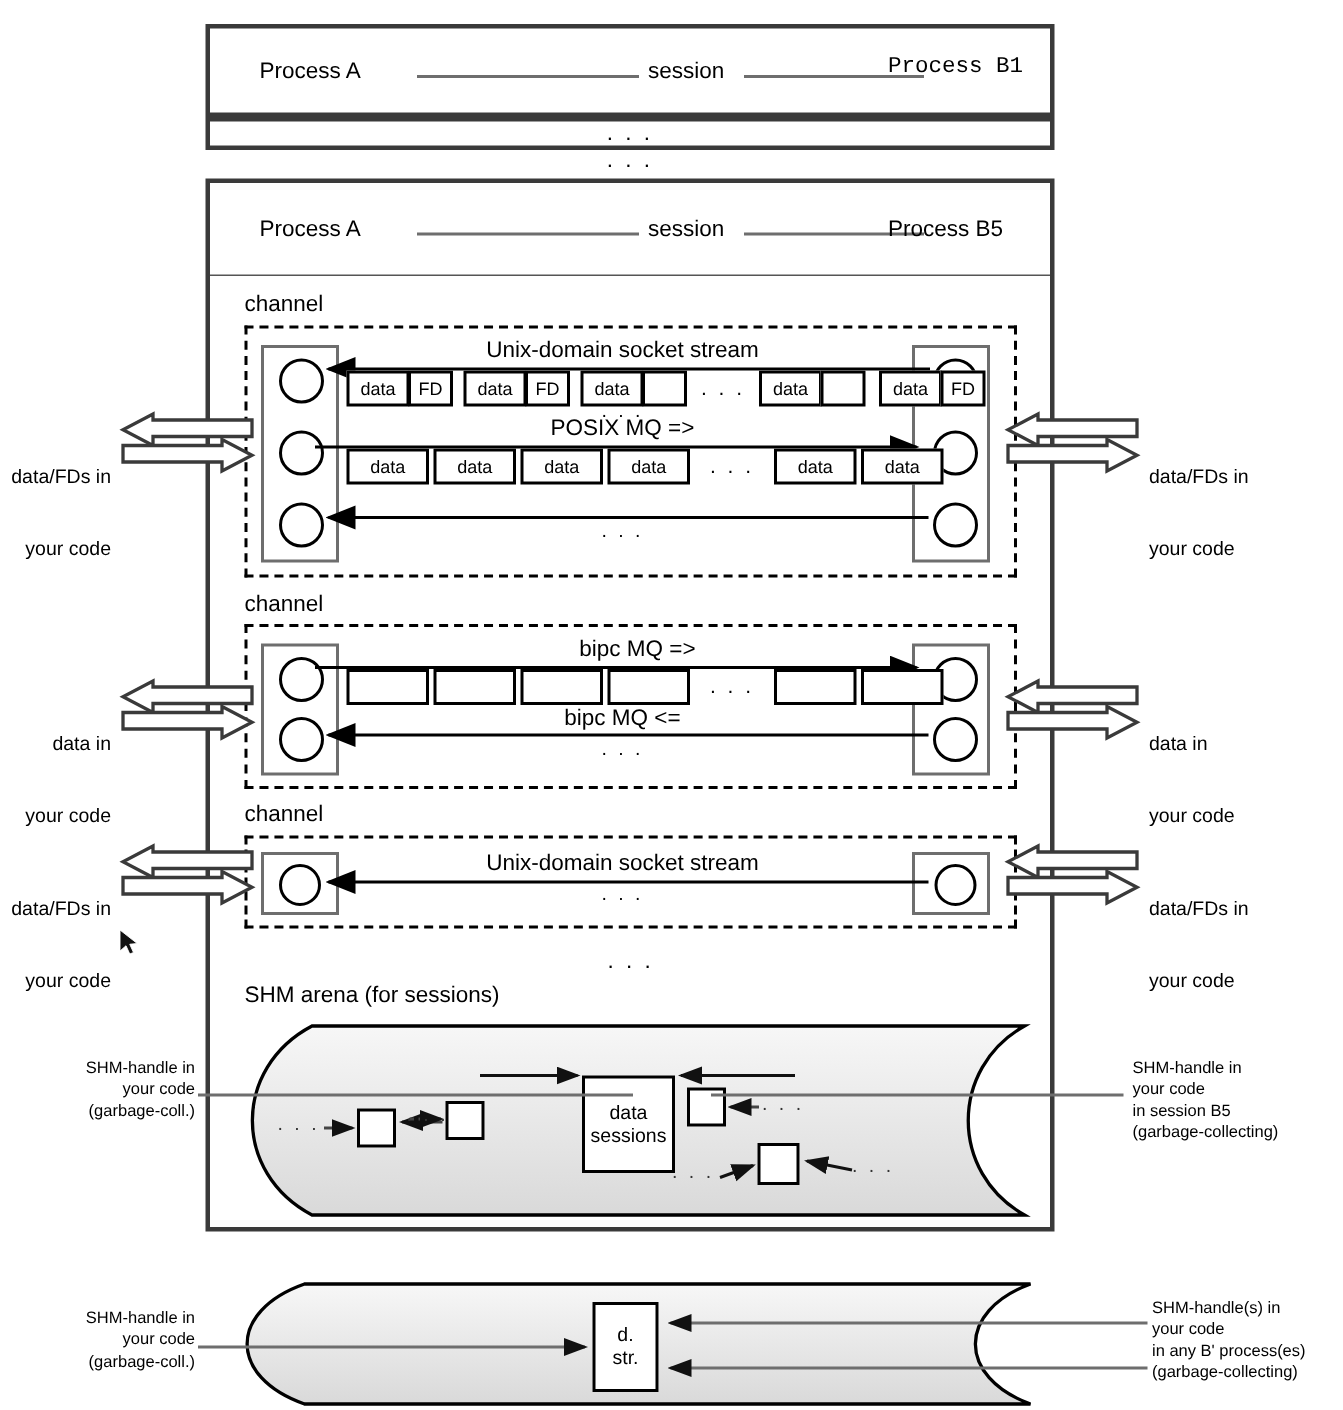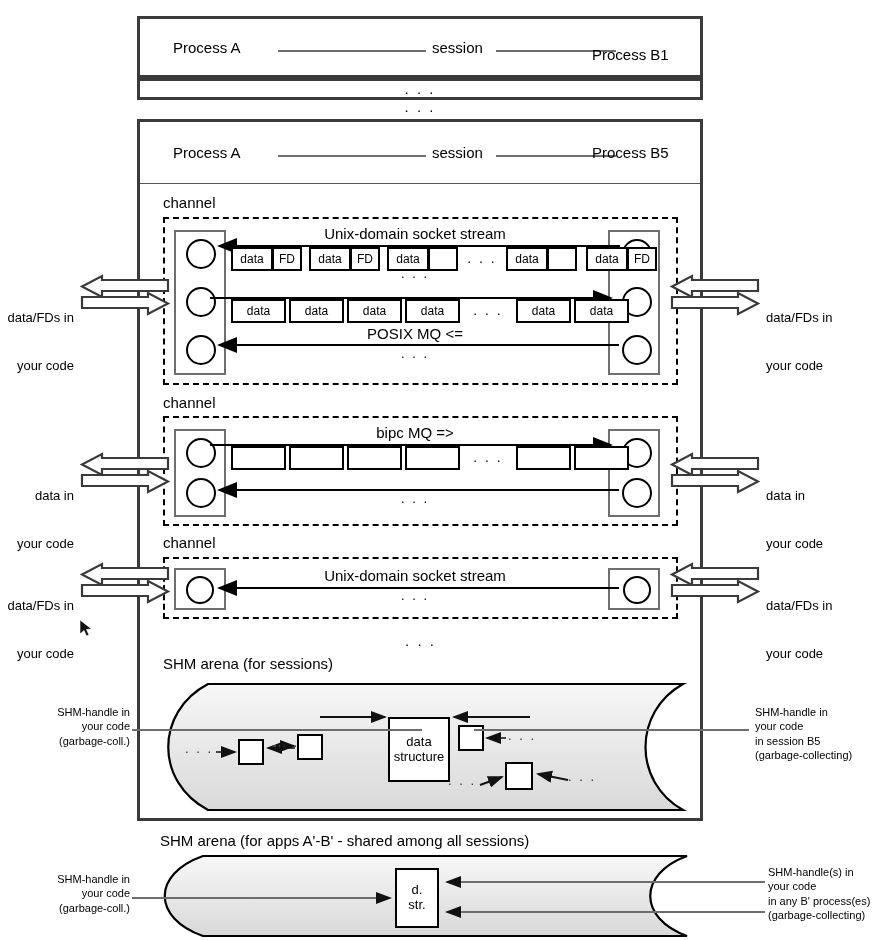--- a/index.html
+++ b/index.html
@@ -46,21 +46,21 @@
         <stop offset="100%" stop-color="#d9d9d9"></stop>
       </linearGradient>
     </defs>
   </svg>
 
   <div class="abs outerbox" style="left:137px;top:16px;width:566px;height:62px;">
     <div class="abs txt" style="left:33px;top:20px;">Process A</div>
     <div class="abs gline" style="left:138px;top:31px;width:148px;"></div>
     <div class="abs txt" style="left:292px;top:20px;">session</div>
     <div class="abs gline" style="left:356px;top:31px;width:120px;"></div>
-    <div class="abs txt" style="left:452px;top:27px;">Process B1</div>
+    <div class="abs txt" style="left:452px;top:17px;font-family:Liberation Mono, monospace;">Process B1</div>
   </div>
 
   <div class="abs outerbox" style="left:137px;top:78px;width:566px;height:22px;">
     <div class="abs txt ctr" style="left:0;top:-1px;width:560px;letter-spacing:2px;">. . .</div>
   </div>
 
   <div class="abs txt ctr" style="left:137px;top:98px;width:566px;letter-spacing:2px;">. . .</div>
 
   <div class="abs outerbox" style="left:137px;top:119px;width:566px;height:702px;">
 
@@ -110,67 +110,68 @@
           <div class="abs cell" style="left:0;top:0;width:42px;height:24px;">data</div>
           <div class="abs cell" style="left:41px;top:0;width:30px;height:24px;"></div>
         </div>
         <div class="abs" style="left:355px;top:0;">
           <div class="abs cell" style="left:0;top:0;width:42px;height:24px;">data</div>
           <div class="abs cell" style="left:41px;top:0;width:30px;height:24px;">FD</div>
         </div>
       </div>
       <div class="abs txt ctr" style="left:215px;top:48px;width:70px;font-size:13px;letter-spacing:2px;">. . .</div>
 
+      <div class="abs txt ctr" style="left:60px;top:58px;width:380px;">POSIX MQ =&gt;</div>
       <svg class="abs" style="left:40px;top:72px;" width="420" height="14">
         <line x1="5" y1="7" x2="406" y2="7" stroke="#000" stroke-width="2" marker-end="url(#ahR)"></line>
       </svg>
       <div class="abs" style="left:66px;top:80px;height:24px;">
         <div class="abs cell" style="left:0;top:0;width:55px;height:24px;">data</div>
         <div class="abs cell" style="left:58px;top:0;width:55px;height:24px;">data</div>
         <div class="abs cell" style="left:116px;top:0;width:55px;height:24px;">data</div>
         <div class="abs cell" style="left:174px;top:0;width:55px;height:24px;">data</div>
         <div class="abs txt ctr" style="left:232px;top:3px;width:50px;font-size:14px;letter-spacing:2px;">. . .</div>
         <div class="abs cell" style="left:285px;top:0;width:55px;height:24px;">data</div>
         <div class="abs cell" style="left:343px;top:0;width:55px;height:24px;">data</div>
       </div>
 
-      <div class="abs txt ctr" style="left:60px;top:106px;width:380px;">POSIX MQ &lt;=</div>
       <svg class="abs" style="left:40px;top:119px;" width="420" height="14">
         <line x1="414" y1="7" x2="14" y2="7" stroke="#000" stroke-width="2" marker-end="url(#ahL)"></line>
       </svg>
       <div class="abs txt ctr" style="left:215px;top:128px;width:70px;font-size:13px;letter-spacing:2px;">. . .</div>
     </div>
 
     <div class="abs txt" style="left:23px;top:272px;">channel</div>
 
     <div class="abs dashbox" style="left:23px;top:294px;width:515px;height:110px;">
 
       <div class="abs portbox" style="left:9px;top:11px;width:52px;height:88px;">
         <div class="abs circ" style="left:10px;top:7px;width:30px;height:30px;"></div>
         <div class="abs circ" style="left:10px;top:47px;width:30px;height:30px;"></div>
       </div>
       <div class="abs portbox" style="left:443px;top:11px;width:52px;height:88px;">
         <div class="abs circ" style="left:12px;top:7px;width:30px;height:30px;"></div>
         <div class="abs circ" style="left:12px;top:47px;width:30px;height:30px;"></div>
       </div>
 
-      <div class="abs txt ctr" style="left:60px;top:6px;width:380px;">bipc MQ =&gt;</div>
+      <div class="abs txt ctr" style="left:70px;top:6px;width:380px;">bipc MQ =&gt;</div>
       <svg class="abs" style="left:40px;top:20px;" width="420" height="14">
         <line x1="5" y1="7" x2="406" y2="7" stroke="#000" stroke-width="2" marker-end="url(#ahR)"></line>
       </svg>
       <div class="abs" style="left:66px;top:28px;height:24px;">
         <div class="abs cell" style="left:0;top:0;width:55px;height:24px;"></div>
         <div class="abs cell" style="left:58px;top:0;width:55px;height:24px;"></div>
         <div class="abs cell" style="left:116px;top:0;width:55px;height:24px;"></div>
         <div class="abs cell" style="left:174px;top:0;width:55px;height:24px;"></div>
         <div class="abs txt ctr" style="left:232px;top:3px;width:50px;font-size:14px;letter-spacing:2px;">. . .</div>
         <div class="abs cell" style="left:285px;top:0;width:55px;height:24px;"></div>
         <div class="abs cell" style="left:343px;top:0;width:55px;height:24px;"></div>
       </div>
 
+      <div class="abs txt ctr" style="left:60px;top:52px;width:380px;">bipc MQ &lt;=</div>
       <svg class="abs" style="left:40px;top:65px;" width="420" height="14">
         <line x1="414" y1="7" x2="14" y2="7" stroke="#000" stroke-width="2" marker-end="url(#ahL)"></line>
       </svg>
       <div class="abs txt ctr" style="left:215px;top:74px;width:70px;font-size:13px;letter-spacing:2px;">. . .</div>
     </div>
 
     <div class="abs txt" style="left:23px;top:412px;">channel</div>
 
     <div class="abs dashbox" style="left:23px;top:435px;width:515px;height:62px;">
       <div class="abs portbox" style="left:9px;top:9px;width:52px;height:42px;">
@@ -190,21 +191,21 @@
 
     <div class="abs txt" style="left:23px;top:533px;">SHM arena (for sessions)</div>
 
     <svg class="abs" style="left:23px;top:560px;" width="538" height="130">
       <path d="M 45,2 L 520,2 C 470,30 470,100 520,128 L 45,128
                C -8,100 -8,30 45,2 Z" fill="url(#arenaGrad)" stroke="#000" stroke-width="2.2"></path>
     </svg>
 
     <div class="abs dstruct" style="left:248px;top:595px;width:62px;height:65px;">
       <span>data</span>
-      <span>structure</span>
+      <span>sessions</span>
     </div>
 
     <div class="abs shmbox cellg" style="left:98px;top:617px;width:26px;height:26px;"></div>
     <div class="abs shmbox" style="left:157px;top:612px;width:26px;height:26px;"></div>
     <div class="abs shmbox cellg" style="left:318px;top:603px;width:26px;height:26px;"></div>
     <div class="abs shmbox" style="left:365px;top:640px;width:28px;height:28px;"></div>
 
     <svg class="abs" style="left:0;top:560px;" width="560" height="135">
 
       <line x1="76" y1="70" x2="95" y2="70" stroke="#444" stroke-width="2" marker-end="url(#ahSm)"></line>
@@ -293,21 +294,20 @@
   <div class="abs gline" style="left:132px;top:729px;width:290px;"></div>
 
   <div class="abs gline" style="left:474px;top:729px;width:275px;"></div>
   <div class="abs small" style="left:755px;top:705px;width:140px;">
     <div>SHM-handle in</div>
     <div>your code</div>
     <div>in session B5</div>
     <div>(garbage-collecting)</div>
   </div>
 
-  <div class="abs txt" style="left:160px;top:832px;">SHM arena (for apps A'-B' - shared among all sessions)</div>
 
   <svg class="abs" style="left:160px;top:854px;" width="545" height="82">
     <path d="M 43,2 L 527,2 C 478,20 478,64 527,82 L 43,82
              C -8,64 -8,20 43,2 Z" fill="url(#arenaGrad)" stroke="#000" stroke-width="2.2"></path>
   </svg>
 
   <div class="abs dstruct" style="left:395px;top:868px;width:44px;height:60px;">
     <span>d.</span>
     <span>str.</span>
   </div>

